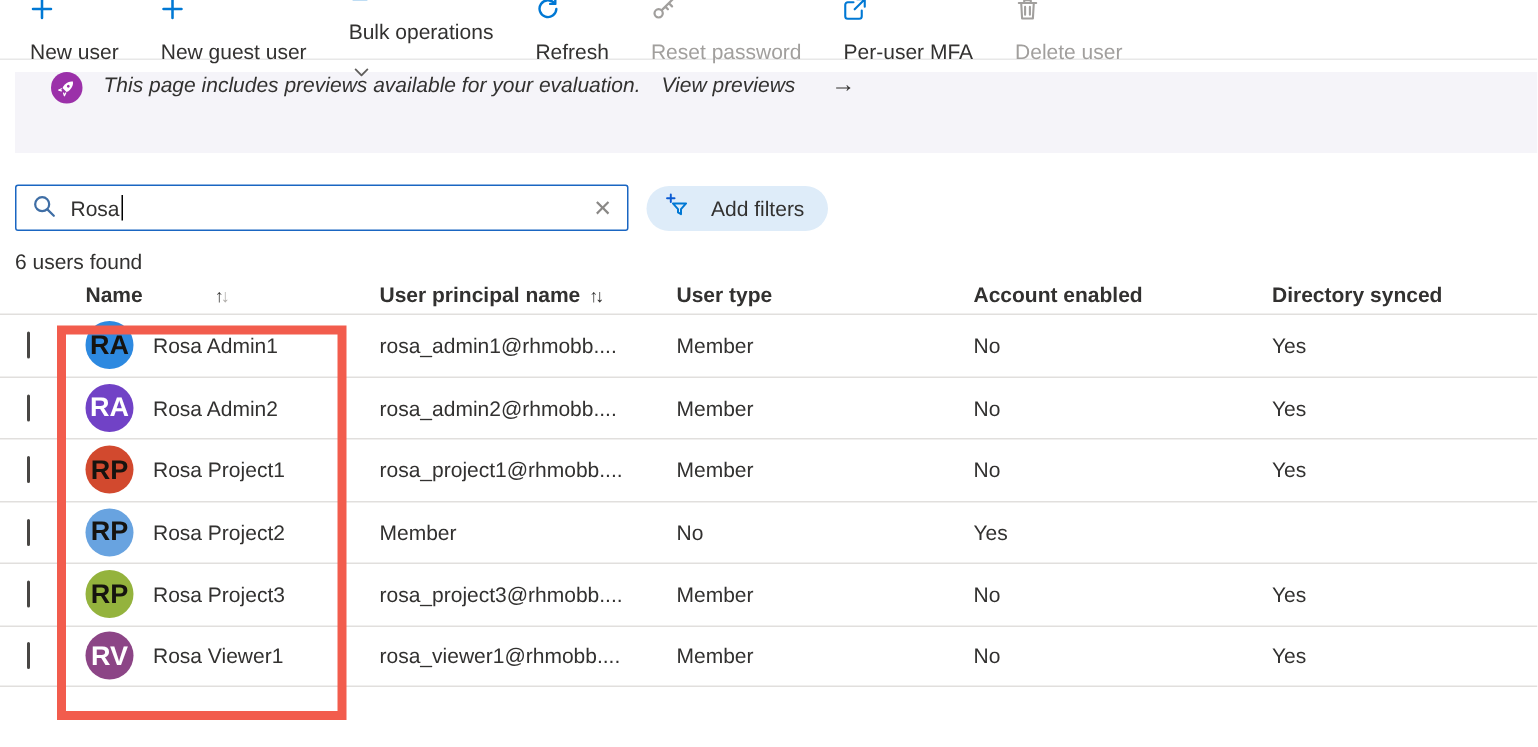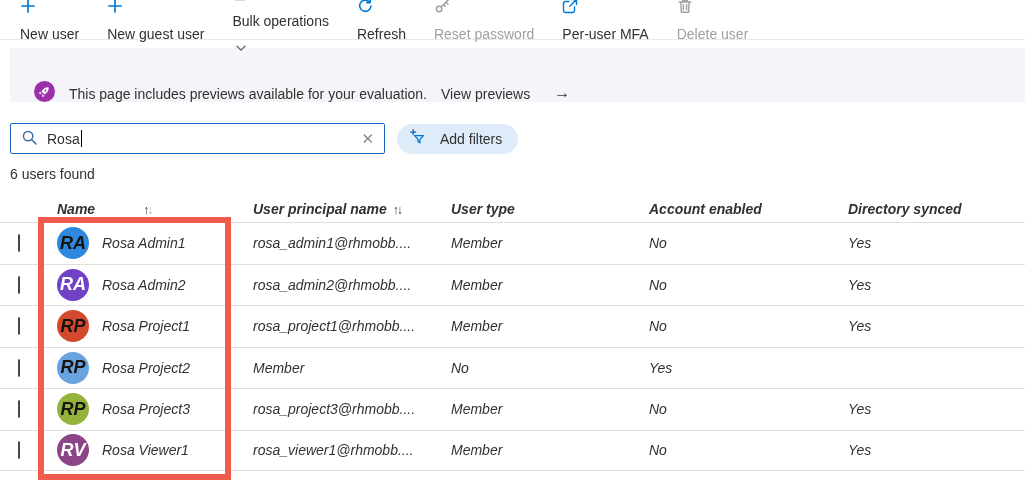--- a/index.html
+++ b/index.html
@@ -27,43 +27,43 @@
   .tbtn{display:flex;align-items:flex-start;gap:12px;background:none;border:none;
     font:inherit;color:var(--text);cursor:pointer;padding:0;white-space:nowrap;flex-direction:column;}
   .tbtn.disabled{color:var(--disabled);cursor:default;}
   .tbtn svg{display:block;}
   .icon-stroke{fill:none;stroke:var(--accent);stroke-width:1.4;stroke-linecap:round;stroke-linejoin:round;}
   .icon-stroke.gray{stroke:var(--disabled);}
   .chev{margin-left:2px;}
   
   .banner{
     margin:8px 0 0 10px;height:54px;background:var(--banner-bg);
-    display:flex;align-items:flex-end;gap:14px;padding-left:24px;
+    display:flex;align-items:flex-start;gap:14px;padding-left:24px;font-style:italic;
   }
   .rocket-badge{width:21px;height:21px;border-radius:50%;background:#9b30a9;
     display:flex;align-items:center;justify-content:center;flex:0 0 auto;}
   .banner-arrow{margin-left:10px;font-size:16px;}
   .banner-link{cursor:pointer;}
   
   .search-row{margin:21px 0 0 10px;display:flex;align-items:center;gap:12px;}
   .search-box{
-    width:375px;height:31px;border:1.6px solid #1a66c2;border-radius:2px;
+    width:409px;height:31px;border:1.6px solid #1a66c2;border-radius:2px;
     display:flex;align-items:center;padding:0 8px 0 10px;background:#fff;
   }
   .search-text{flex:1;display:flex;align-items:center;margin-left:9px;}
   .caret{display:inline-block;width:1px;height:17px;background:#000;margin-left:1px;}
   .clear-btn{color:#8a8886;font-size:15px;cursor:pointer;padding:0 2px;background:none;border:none;font-family:inherit;}
   .pill{
     height:30px;border:none;border-radius:15px;background:var(--pill-bg);
     display:flex;align-items:center;gap:13px;padding:0 16px 0 12px;
     font:inherit;color:var(--text);cursor:pointer;
   }
   .results{margin:12px 0 0 10px;}
   
-  .table{margin-top:13px;position:relative;font-style:italic;}
+  .table{position:relative;}
   .thead,.trow{
     display:grid;
     grid-template-columns:39px 196px 198px 198px 199px 1fr;
     align-items:center;padding-left:18px;
   }
   .thead{height:27px;font-weight:700;}
   .thead .cell{padding-left:0;}
   .sort{font-size:12px;margin-left:6px;letter-spacing:-2px;}
   .sort .up{color:#323130;}
   .sort .dn{color:#b3b0ad;}

